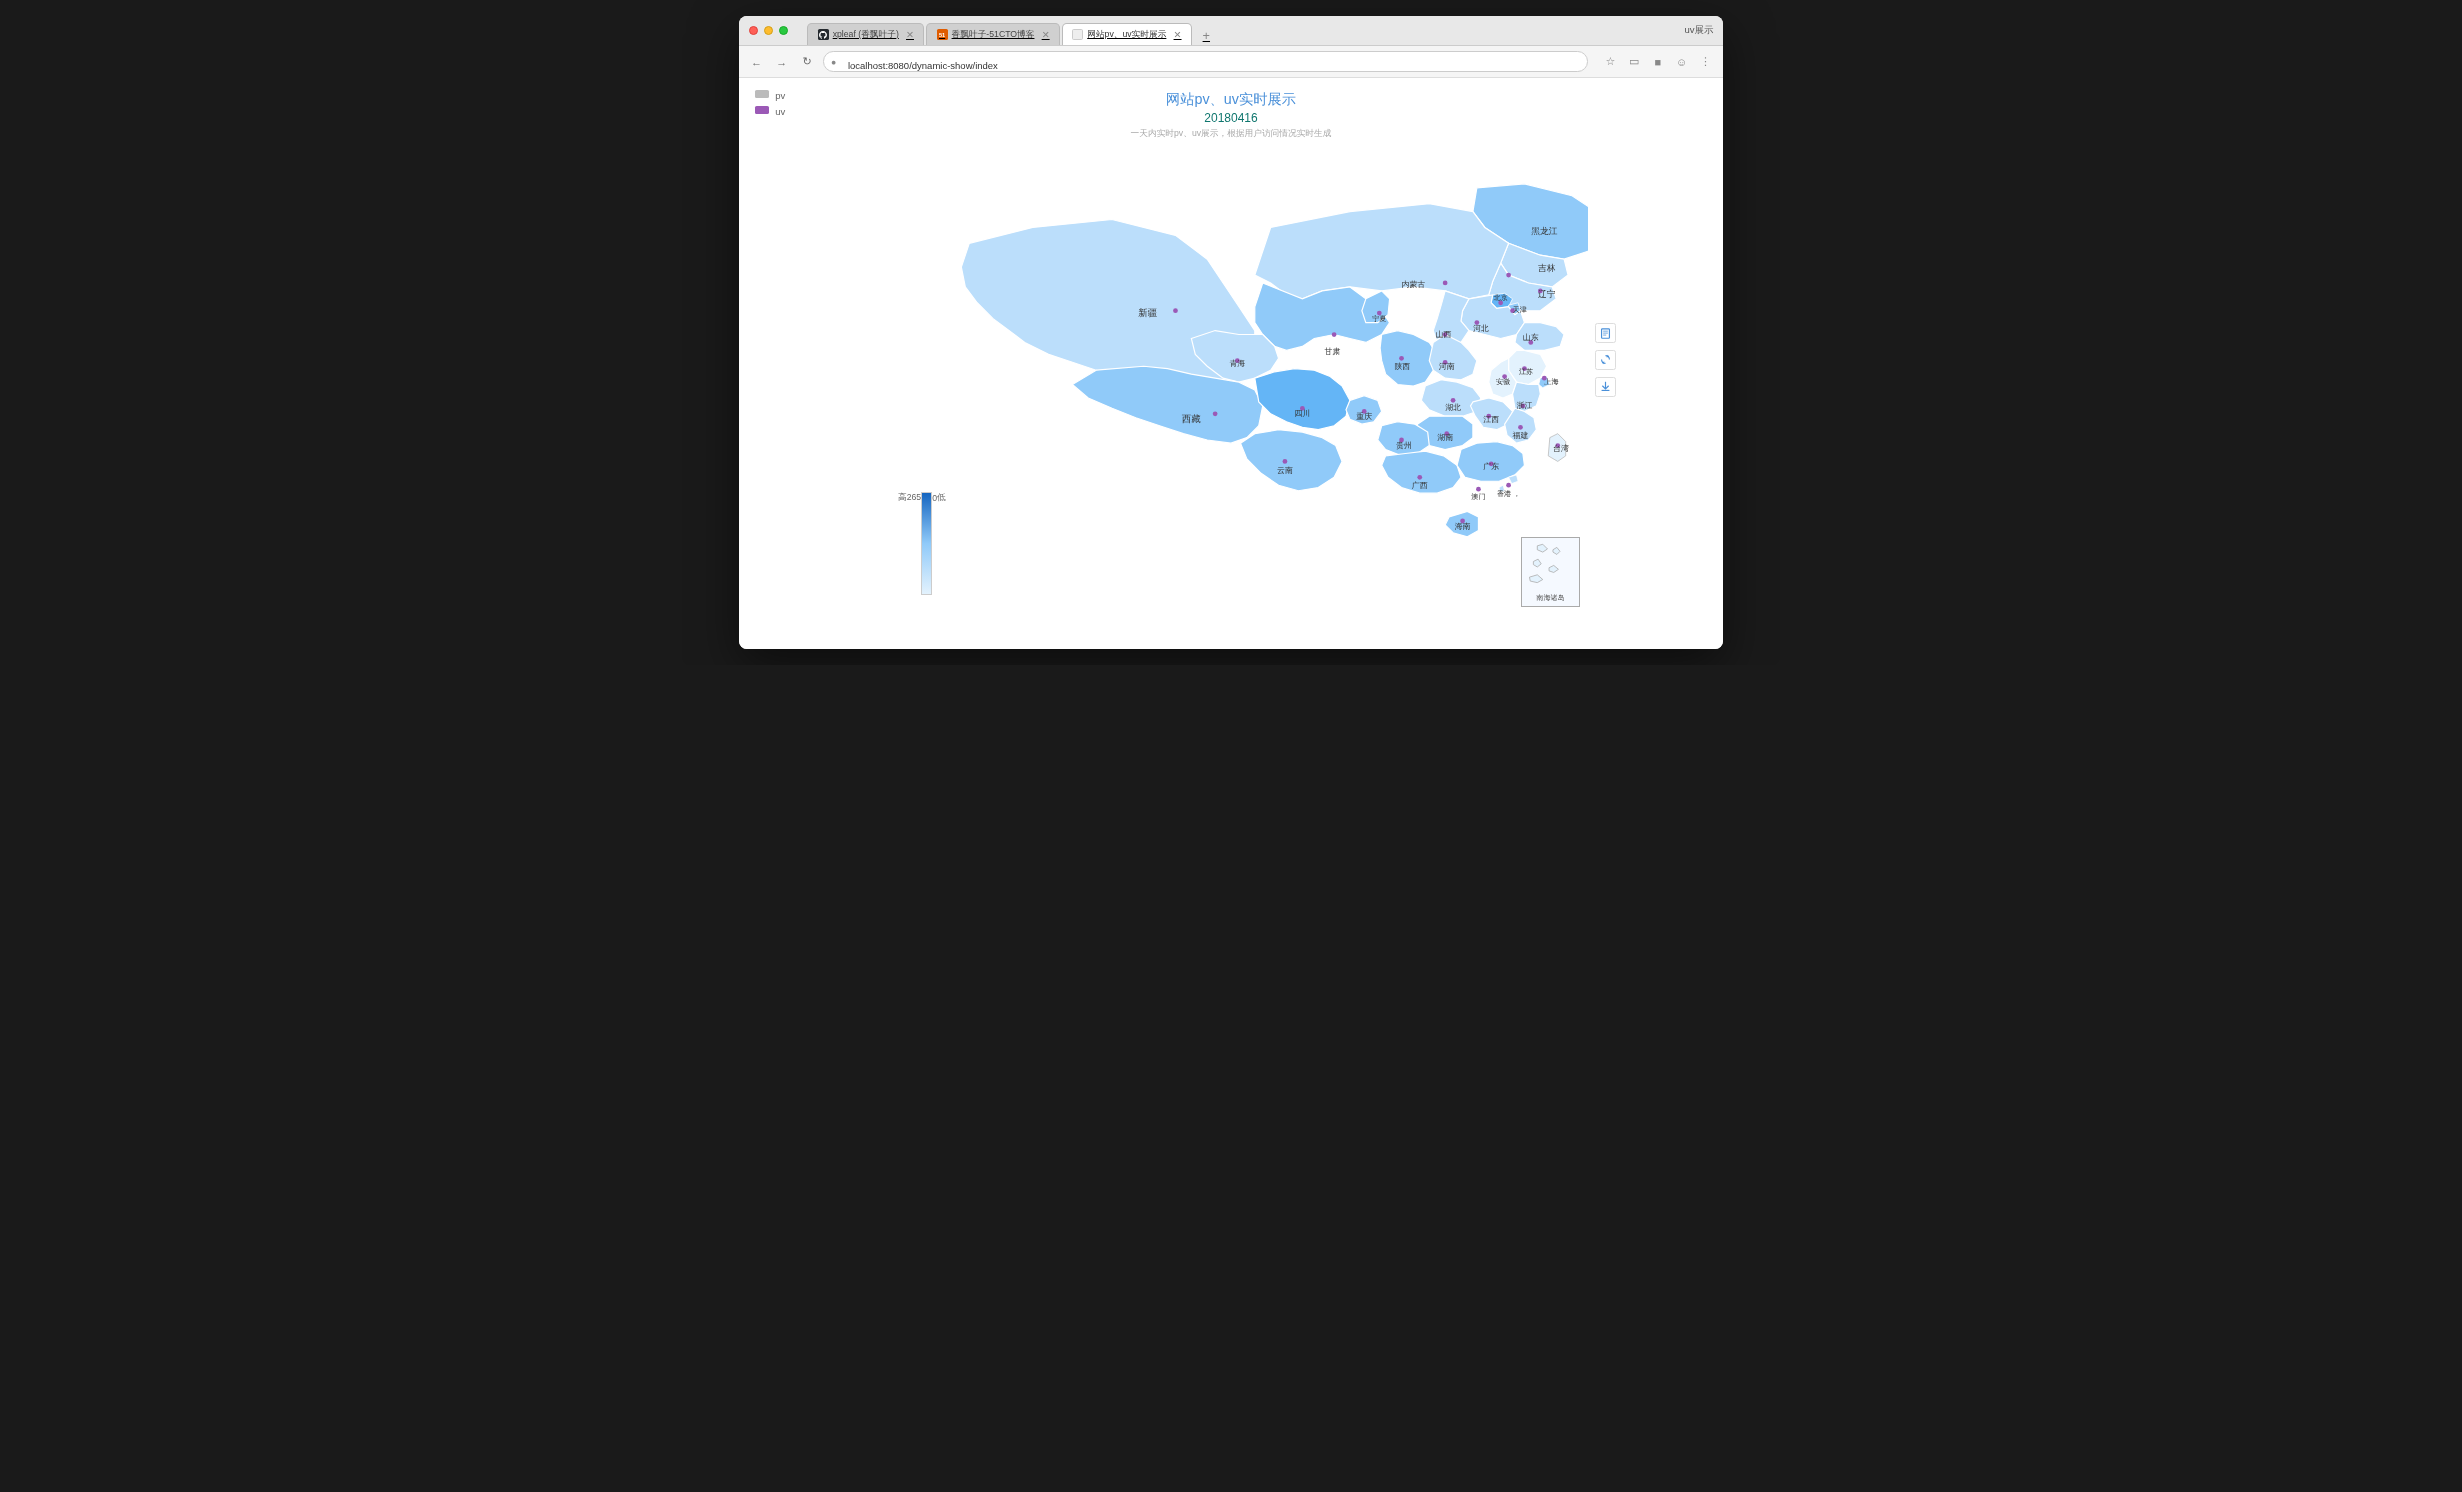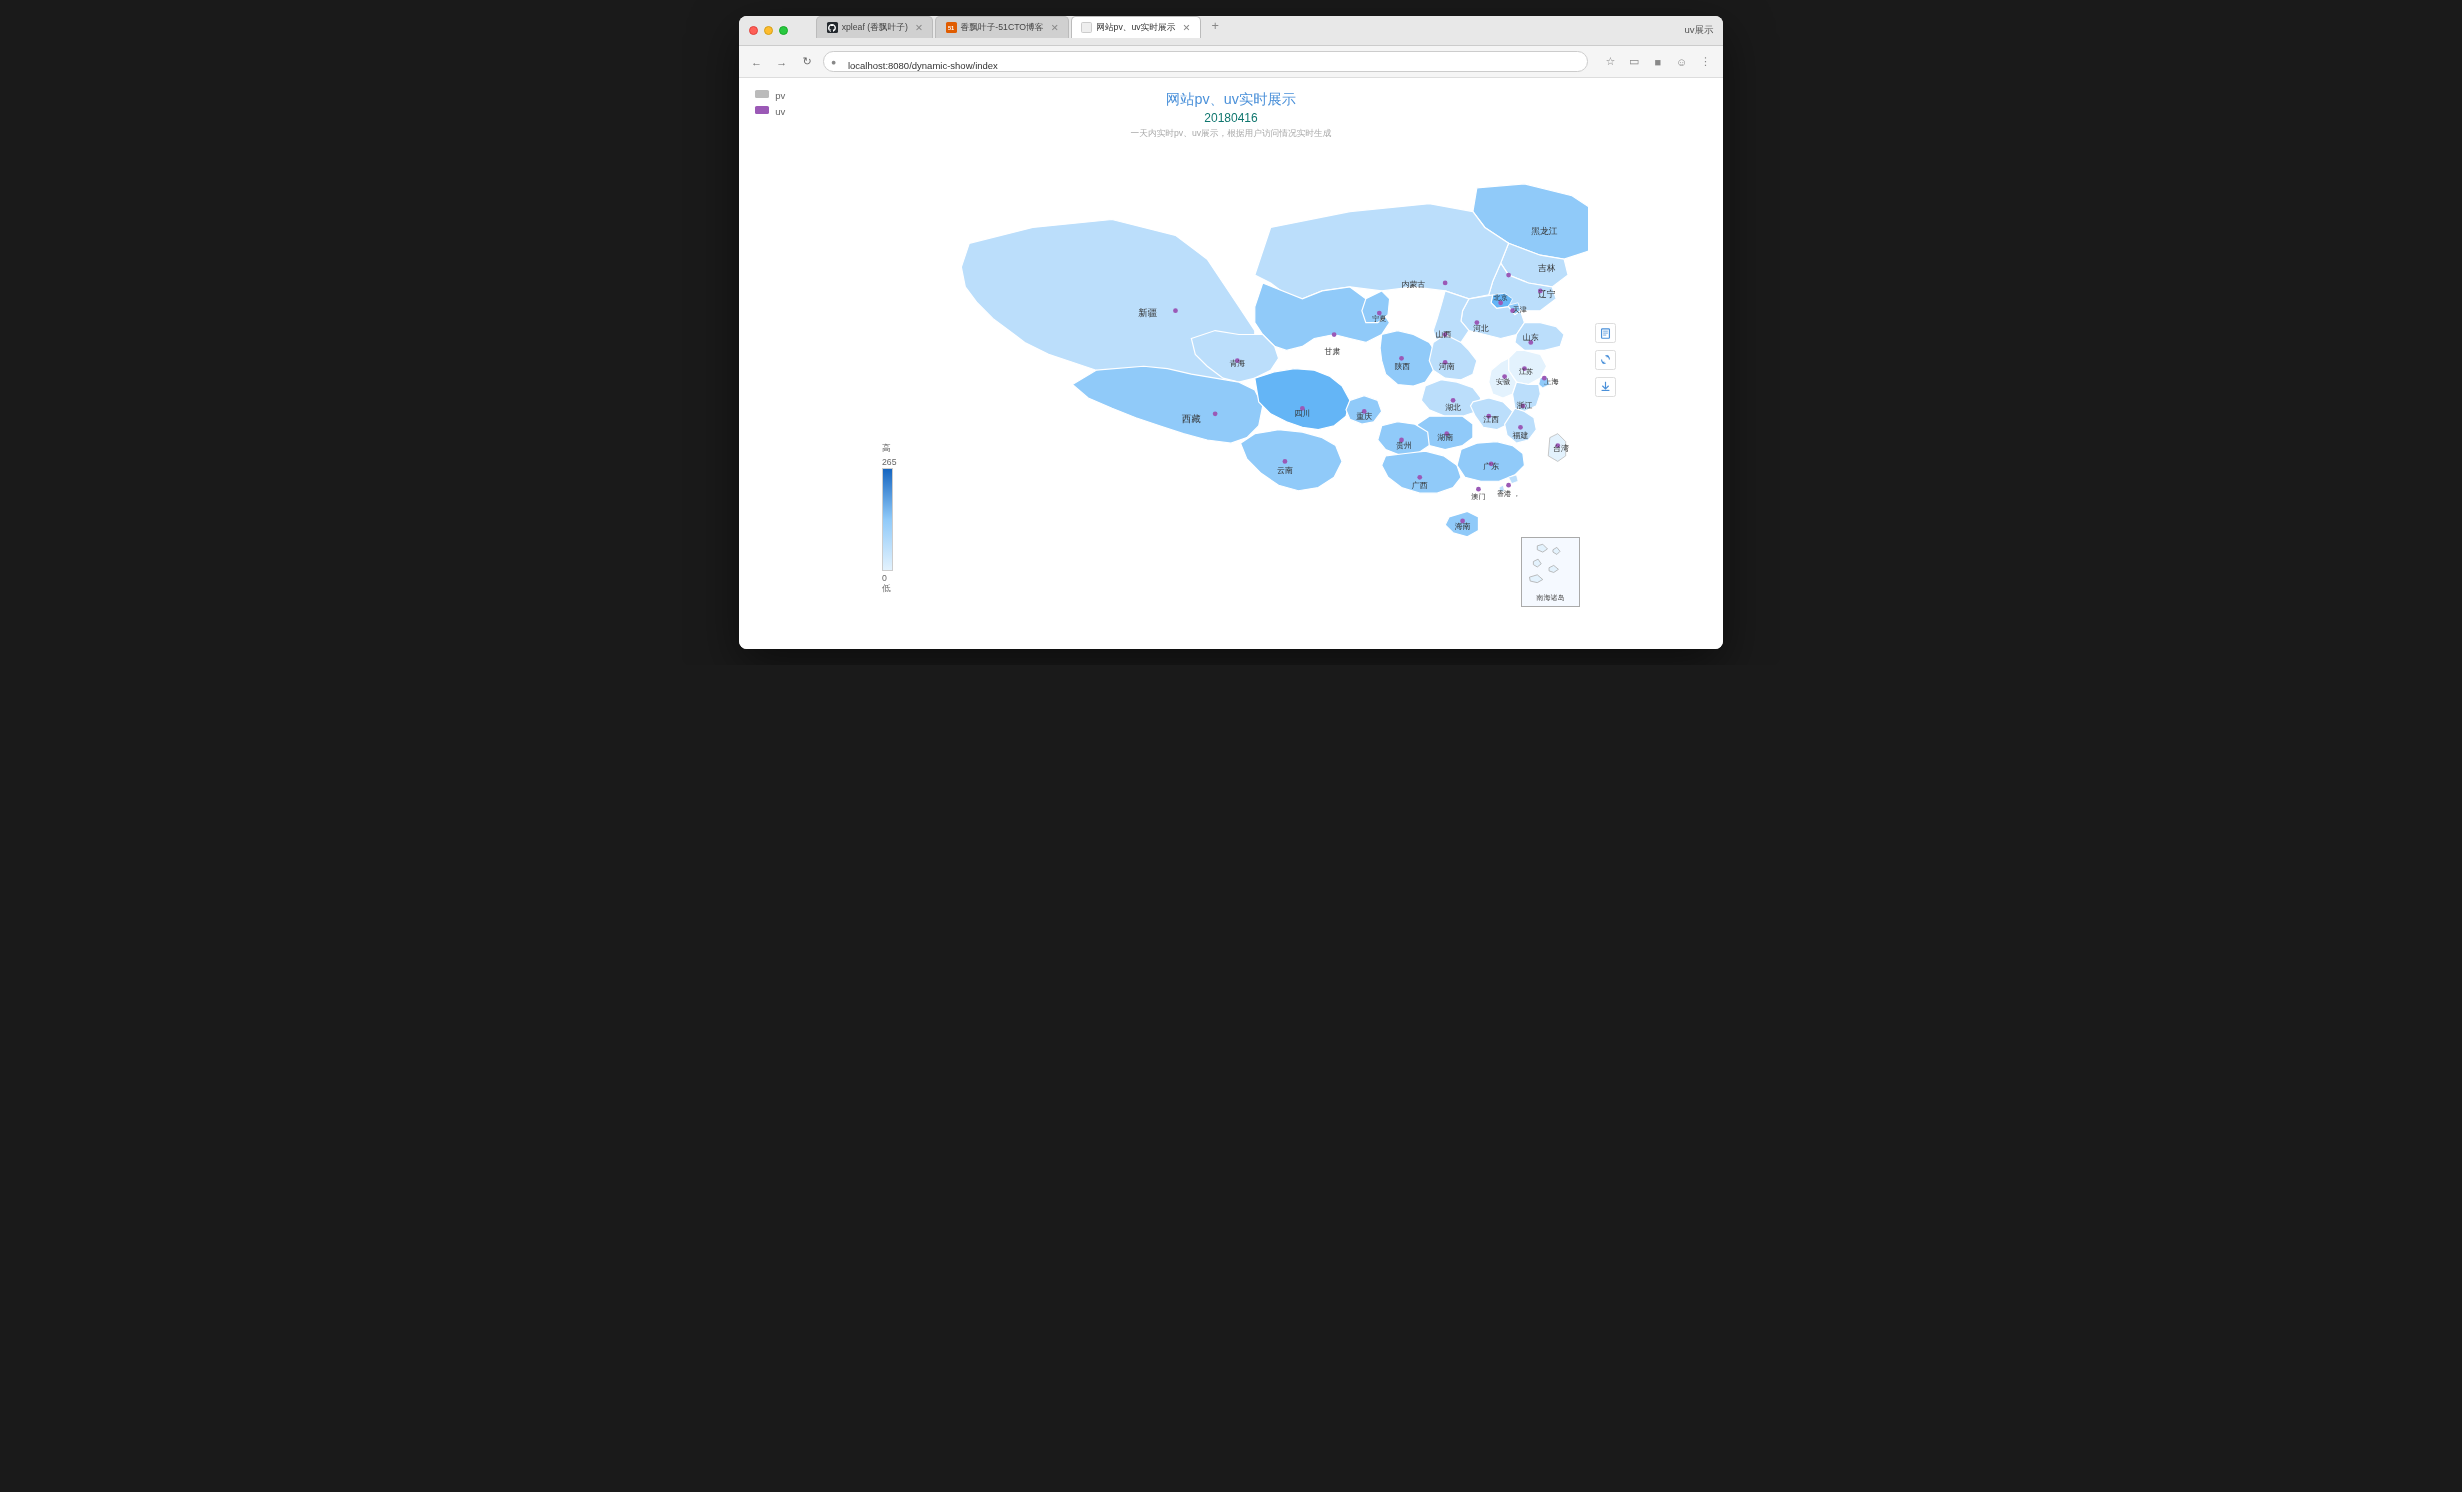--- a/index.html
+++ b/index.html
@@ -29,23 +29,24 @@
     .traffic-light {
       width: 9.5px; height: 9.5px; border-radius: 50%;
       cursor: pointer;
     }
     .tl-red { background: #ff5f57; border: 0.8px solid #e0443e; }
     .tl-yellow { background: #febc2e; border: 0.8px solid #d4a017; }
     .tl-green { background: #28c840; border: 0.8px solid #1aab29; }
 
     .tabs {
       display: flex;
-      align-items: flex-start;
-      margin-left: 28px;
+      align-items: flex-end;
+      margin-left: 19px;
       height: 100%;
+      text-decoration: underline;
     }
     .tab {
       display: flex;
       align-items: center;
       padding: 0 9.5px;
       height: 22px;
       background: #d0d0d0;
       border-radius: 4.8px 4.8px 0 0;
       font-size: 8.7px;
       color: #444;
@@ -178,24 +179,24 @@
     .map-container {
       position: relative;
       width: 100%;
       display: flex;
       justify-content: center;
     }
 
     
     .color-scale {
       position: absolute;
-      left: 8px;
+      left: 24px;
       bottom: 32px;
       display: flex;
-      flex-direction: column;
+      flex-direction: row;
       align-items: flex-start;
       text-align: center;
     }
     .scale-label-high {
       font-size: 8.7px;
       color: #666;
       margin-bottom: 1.6px;
     }
     .scale-label-high::before { content: '高'; }
     .scale-value-high {

